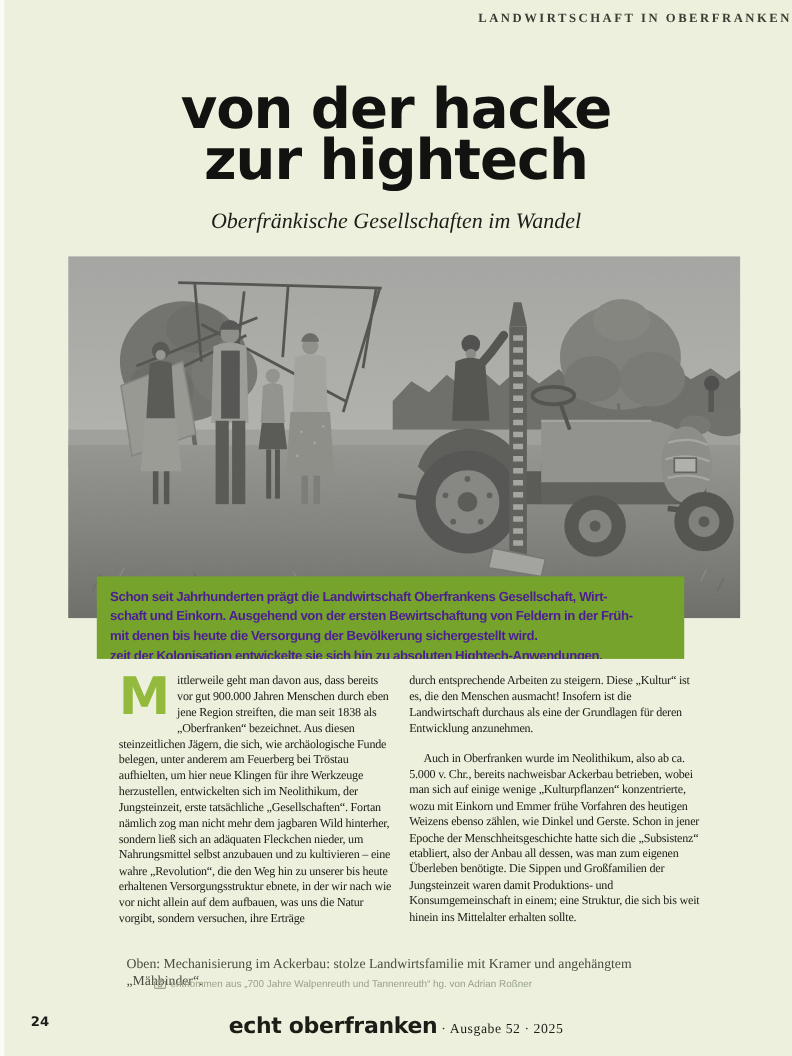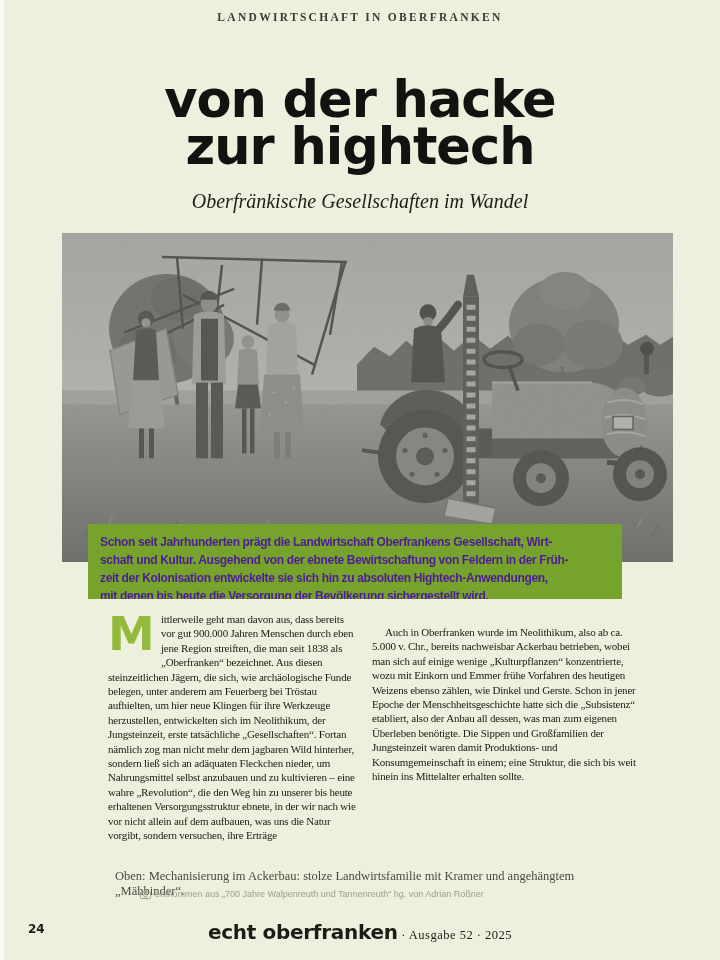--- a/index.html
+++ b/index.html
@@ -3,21 +3,21 @@
 <meta charset="utf-8">
 <style>
   html,body{margin:0;padding:0;}
   .page{
     position:relative;width:720px;height:960px;overflow:hidden;
     background:#edf0dc;
     font-family:"Liberation Serif", serif;
   }
   .left-edge{position:absolute;left:0;top:0;width:4px;height:960px;background:#fbfbf6;}
   .kicker{
-    position:absolute;left:0;top:11px;width:720px;text-align:center;
+    position:absolute;left:0;top:11px;width:720px;text-align:right;
     font-family:"Liberation Serif", serif;font-size:11.5px;letter-spacing:2.3px;
     color:#3b3b34;font-weight:600;
   }
   .title{
     position:absolute;left:0;top:76px;width:720px;text-align:center;
     font-family:"DejaVu Sans", sans-serif;font-weight:800;
     font-size:51px;line-height:47px;letter-spacing:-1px;color:#121210;
     text-transform:lowercase;
   }
   .subtitle{
@@ -260,30 +260,31 @@
         <line x1="409" y1="72" x2="409" y2="270" stroke="#c8c8bf" stroke-width="9" stroke-dasharray="5,6"></line>
         <polygon points="386,266 434,276 430,292 382,284" fill="#c3c3ba" stroke="#6b6b63" stroke-width="1.5"></polygon>
       </g>
 
       <rect x="0" y="0" width="611" height="330" filter="url(#grain)" opacity="0.5" fill="#808080"></rect>
     </svg>
   </div>
 
   <div class="intro-box">
       <div>Schon seit Jahrhunderten prägt die Landwirtschaft Oberfrankens Gesellschaft, Wirt-</div>
-      <div>schaft und Kultur. Ausgehend von der ebnete Bewirtschaftung von Feldern in der Früh-</div>
+      <div>schaft und Einkorn. Ausgehend von der ersten Bewirtschaftung von Feldern in der Früh-</div>
+      <div>mit denen bis heute die Versorgung der Bevölkerung sichergestellt wird.</div>
       <div>zeit der Kolonisation entwickelte sie sich hin zu absoluten Hightech-Anwendungen,</div>
-      <div>mit denen bis heute die Versorgung der Bevölkerung sichergestellt wird.</div>
     </div>
 
   <div class="body-cols">
     <div class="col1">
       <span class="dropcap">M</span><span>ittlerweile geht man davon aus, dass bereits vor gut 900.000 Jahren Menschen durch eben jene Region streiften, die man seit 1838 als „Oberfranken“ bezeichnet. Aus diesen steinzeitlichen Jägern, die sich, wie archäologische Funde belegen, unter anderem am Feuerberg bei Tröstau aufhielten, um hier neue Klingen für ihre Werkzeuge herzustellen, entwickelten sich im Neolithikum, der Jungsteinzeit, erste tatsächliche „Gesellschaften“. Fortan nämlich zog man nicht mehr dem jagbaren Wild hinterher, sondern ließ sich an adäquaten Fleckchen nieder, um Nahrungsmittel selbst anzubauen und zu kultivieren – eine wahre „Revolution“, die den Weg hin zu unserer bis heute erhaltenen Versorgungsstruktur ebnete, in der wir nach wie vor nicht allein auf dem aufbauen, was uns die Natur vorgibt, sondern versuchen, ihre Erträge</span>
     </div>
     <div class="col2">
+      <div>durch entsprechende Arbeiten zu steigern. Diese „Kultur“ ist es, die den Menschen ausmacht! Insofern ist die Landwirtschaft durchaus als eine der Grundlagen für deren Entwicklung anzunehmen.</div>
       <div class="para-gap"></div>
       <div class="para-indent">Auch in Oberfranken wurde im Neolithikum, also ab ca. 5.000 v. Chr., bereits nachweisbar Ackerbau betrieben, wobei man sich auf einige wenige „Kulturpflanzen“ konzentrierte, wozu mit Einkorn und Emmer frühe Vorfahren des heutigen Weizens ebenso zählen, wie Dinkel und Gerste. Schon in jener Epoche der Menschheitsgeschichte hatte sich die „Subsistenz“ etabliert, also der Anbau all dessen, was man zum eigenen Überleben benötigte. Die Sippen und Großfamilien der Jungsteinzeit waren damit Produktions- und Konsumgemeinschaft in einem; eine Struktur, die sich bis weit hinein ins Mittelalter erhalten sollte.</div>
     </div>
   </div>
 
   <div class="caption">Oben: Mechanisierung im Ackerbau: stolze Landwirtsfamilie mit Kramer und angehängtem „Mähbinder“.</div>
   <div class="credit">
     <svg width="11" height="9" viewBox="0 0 11 9">
       <rect x="0.5" y="2" width="10" height="6.5" rx="1" fill="none" stroke="#98a289" stroke-width="1"></rect>
       <rect x="3.5" y="0.5" width="4" height="2" fill="#98a289"></rect>

